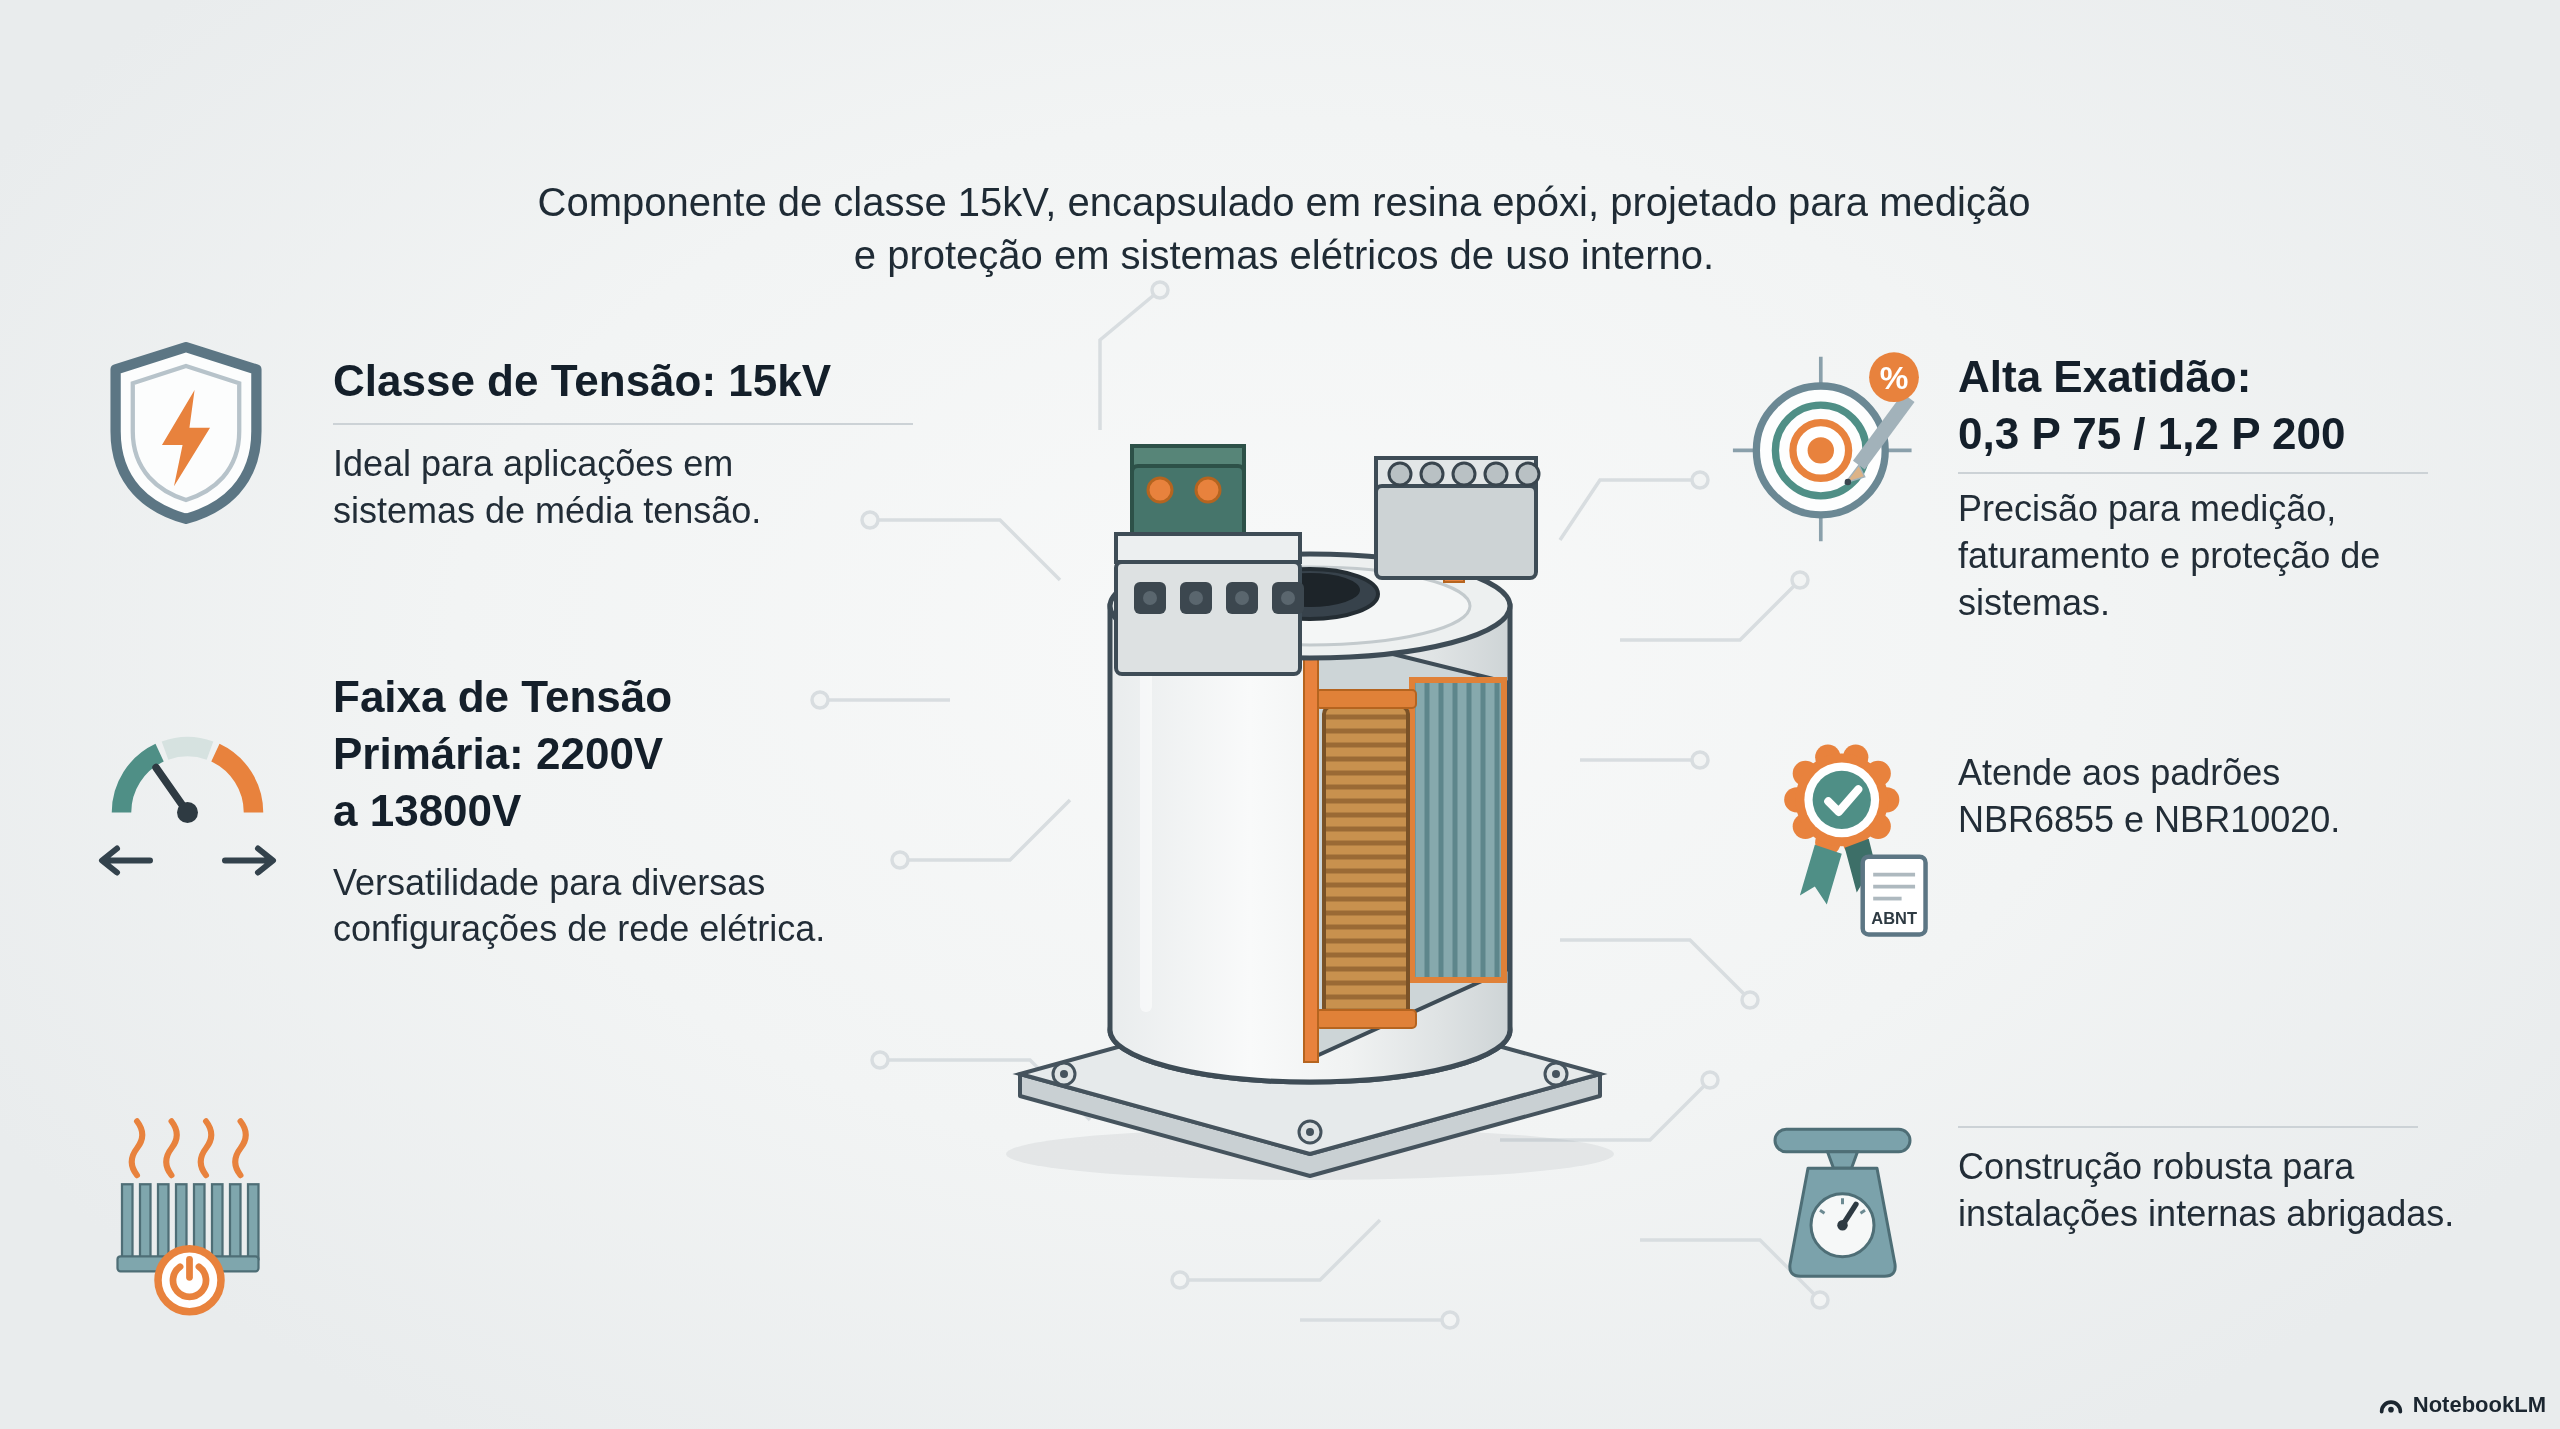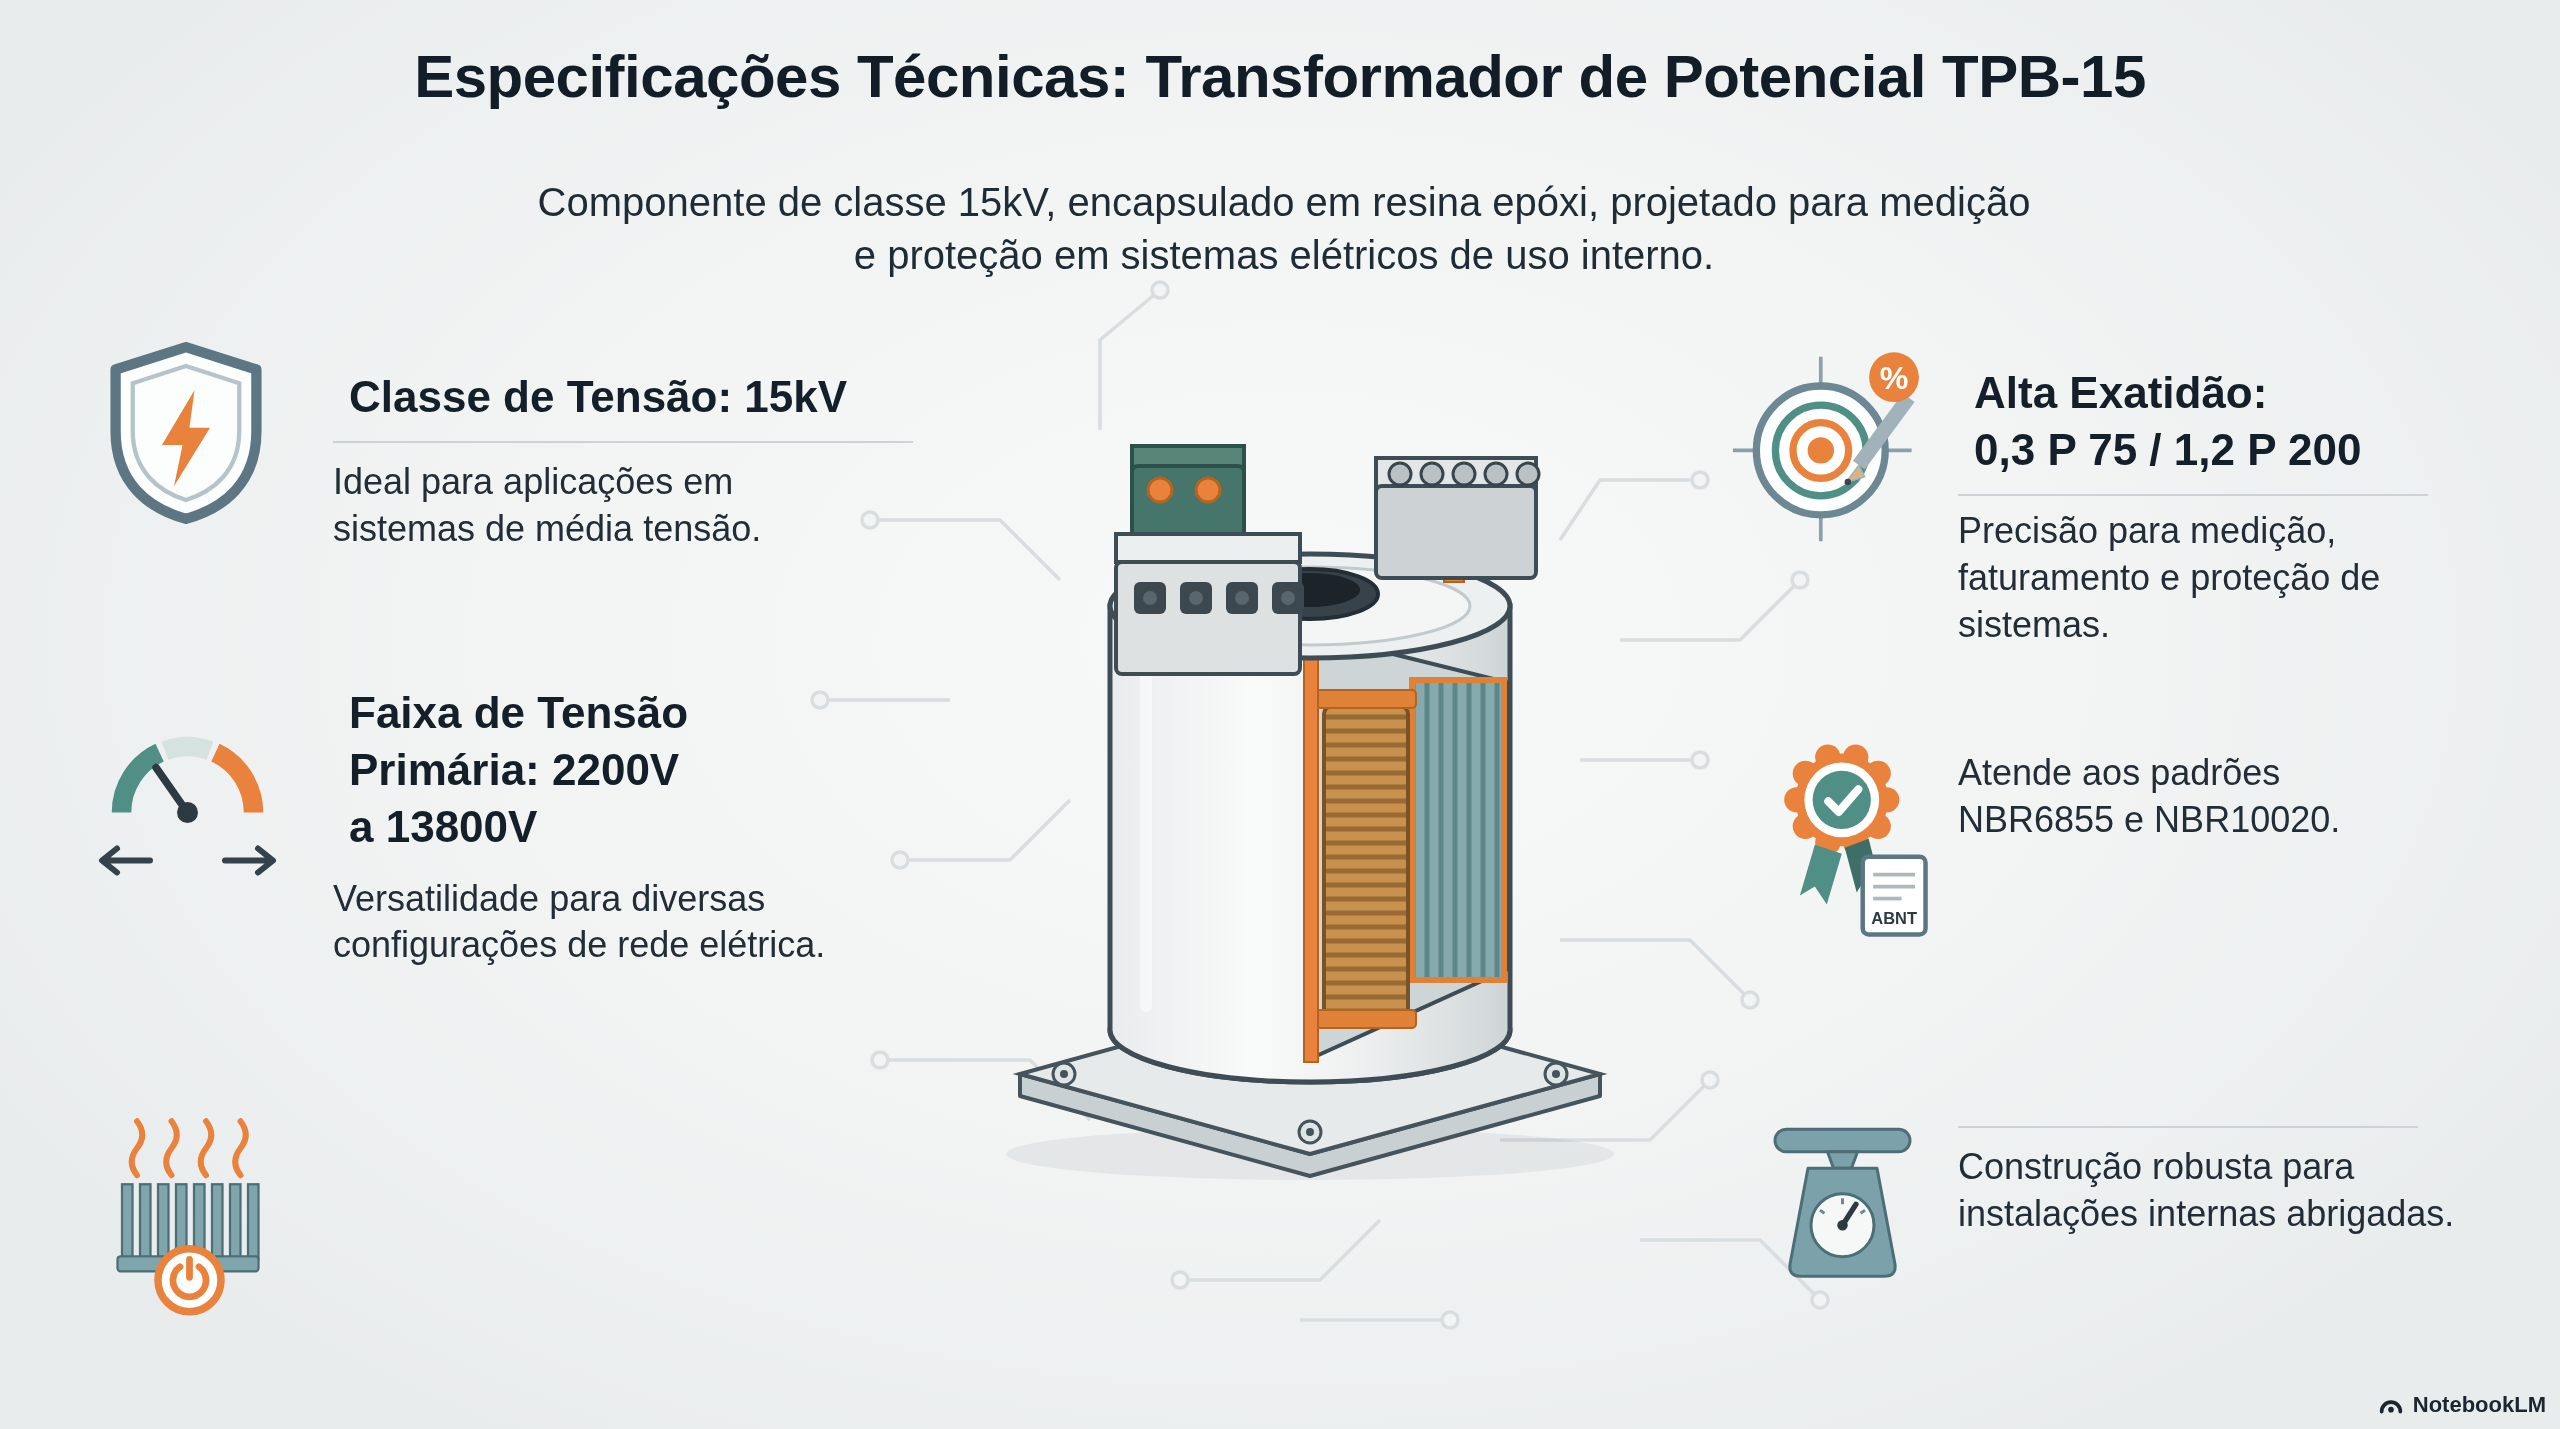--- a/index.html
+++ b/index.html
@@ -8,21 +8,21 @@
     font-family:"Liberation Sans",sans-serif;color:#15202a;
     background:radial-gradient(ellipse 1500px 950px at 50% 45%, #f8f9f9 0%, #f2f4f4 55%, #e9eced 100%);
   }
   .bg-svg{position:absolute;left:0;top:0;}
   .title{position:absolute;top:42px;left:0;width:100%;text-align:center;
     font-size:60px;font-weight:700;letter-spacing:-0.5px;color:#121d27;margin:0;}
   .subtitle{position:absolute;top:172px;left:0;width:100%;text-align:center;
     font-size:40px;line-height:1.32;color:#1f2b35;white-space:pre-line;margin:4px;}
   .feat-icon{position:absolute;}
   .feat-text{position:absolute;}
-  .heading{font-size:44px;font-weight:700;line-height:1.3;color:#141f2a;white-space:pre-line;margin:16px;}
+  .heading{font-size:44px;font-weight:700;line-height:1.3;color:#141f2a;white-space:pre-line;margin:0;}
   .body-text{font-size:36px;line-height:1.3;color:#222d37;white-space:pre-line;margin:0;}
   .divider{border:none;border-top:2px solid #ccd2d6;margin:14px 0 16px 0;}
   .mt{margin-top:20px;}
   .transformer{position:absolute;left:940px;top:370px;}
   .watermark{position:absolute;right:14px;bottom:10px;display:flex;align-items:center;gap:8px;
     font-size:22px;font-weight:700;color:#1b2630;}
 </style>
 </head>
 <body>
 
@@ -54,21 +54,20 @@
       <circle cx="1800" cy="580" r="8"></circle>
         <circle cx="1700" cy="760" r="8"></circle>
       <circle cx="1750" cy="1000" r="8"></circle>
         <circle cx="1710" cy="1080" r="8"></circle>
       <circle cx="1450" cy="1320" r="8"></circle>
         <circle cx="1160" cy="290" r="8"></circle>
       <circle cx="1820" cy="1300" r="8"></circle>
     </g>
   </svg>
 
-  <h1 class="title">Especificações Técnicas: Transformador de Potencial TPB-15</h1>
   <p class="subtitle">Componente de classe 15kV, encapsulado em resina epóxi, projetado para medição
 e proteção em sistemas elétricos de uso interno.</p>
 
   <div class="feat-icon" style="left:100px;top:342px;">
     <svg width="172" height="182" viewBox="0 0 100 106">
       <path d="M50 3 L91 16 V52 C91 82 72 97 50 103 C28 97 9 82 9 52 V16 Z" fill="#fcfdfd" stroke="#5c7684" stroke-width="6" stroke-linejoin="round"></path>
       <path d="M50 14 L81 24 V52 C81 75 66 87 50 92 C34 87 19 75 19 52 V24 Z" fill="none" stroke="#b7c3ca" stroke-width="2.5"></path>
       <polygon points="55,28 36,60 48,60 43,84 64,50 52,50" fill="#e8823d"></polygon>
     </svg>
   </div>

